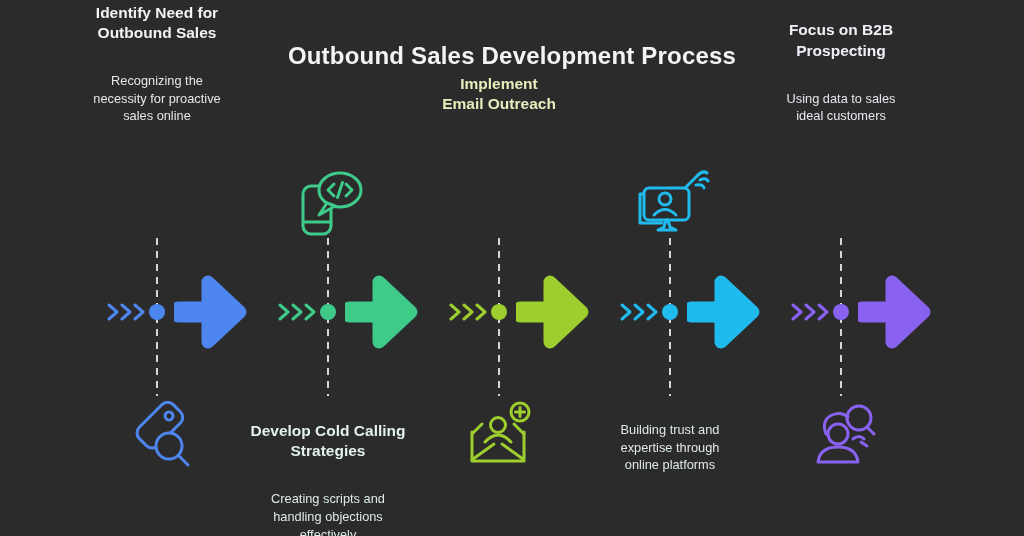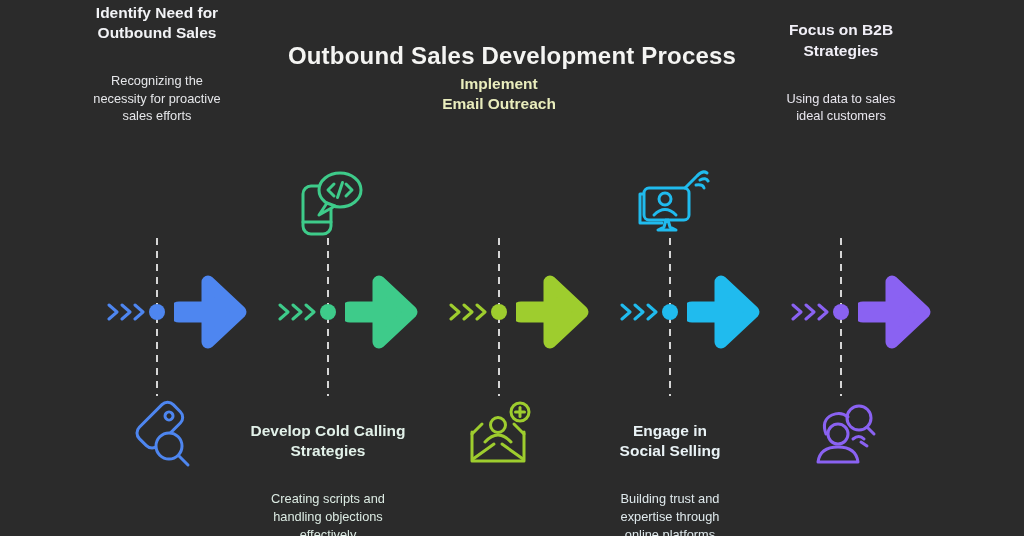--- a/index.html
+++ b/index.html
@@ -40,21 +40,21 @@
 <div class="canvas">
 
   <div class="page-title">Outbound Sales Development Process</div>
 
   <div class="stage stage-0" style="--c: #4e86f0; --tc: #f2f3f6; --dc: #e6e7ea;">
     <div class="text-block text-top">
       <div class="stage-title">Identify Need for
 Outbound Sales</div>
       <div class="stage-desc">Recognizing the
 necessity for proactive
-sales efforts</div>
+sales online</div>
     </div>
     <div class="dash-line"></div>
     <svg class="chevrons" viewBox="0 0 42 18" fill="none" stroke="currentColor" stroke-width="3" stroke-linecap="round" stroke-linejoin="round">
       <path d="M3 2 L11 9 L3 16"></path>
         <path d="M16 2 L24 9 L16 16"></path>
         <path d="M29 2 L37 9 L29 16"></path>
     </svg>
     <div class="dot"></div>
     <svg class="arrow" viewBox="0 0 78 84">
       <line x1="5" y1="42" x2="36" y2="42" stroke="currentColor" stroke-width="21" stroke-linecap="round"></line>
@@ -155,32 +155,30 @@
       <path d="M3 2 L11 9 L3 16"></path>
         <path d="M16 2 L24 9 L16 16"></path>
         <path d="M29 2 L37 9 L29 16"></path>
     </svg>
     <div class="dot"></div>
     <svg class="arrow" viewBox="0 0 78 84">
       <line x1="5" y1="42" x2="36" y2="42" stroke="currentColor" stroke-width="21" stroke-linecap="round"></line>
       <path d="M34 12 L66 42 L34 72 Z" fill="currentColor" stroke="currentColor" stroke-width="13" stroke-linejoin="round" stroke-linecap="round"></path>
     </svg>
     <div class="text-block text-bottom">
-      <div class="stage-title">Engage in
-Social Selling</div>
       <div class="stage-desc">Building trust and
 expertise through
 online platforms</div>
     </div>
   </div>
 
   <div class="stage stage-4" style="--c: #8a62f2; --tc: #f1eff7; --dc: #e8e6ee;">
     <div class="text-block text-top">
       <div class="stage-title">Focus on B2B
-Strategies</div>
+Prospecting</div>
       <div class="stage-desc">Using data to sales
 ideal customers</div>
     </div>
     <div class="dash-line"></div>
     <svg class="chevrons" viewBox="0 0 42 18" fill="none" stroke="currentColor" stroke-width="3" stroke-linecap="round" stroke-linejoin="round">
       <path d="M3 2 L11 9 L3 16"></path>
         <path d="M16 2 L24 9 L16 16"></path>
         <path d="M29 2 L37 9 L29 16"></path>
     </svg>
     <div class="dot"></div>

